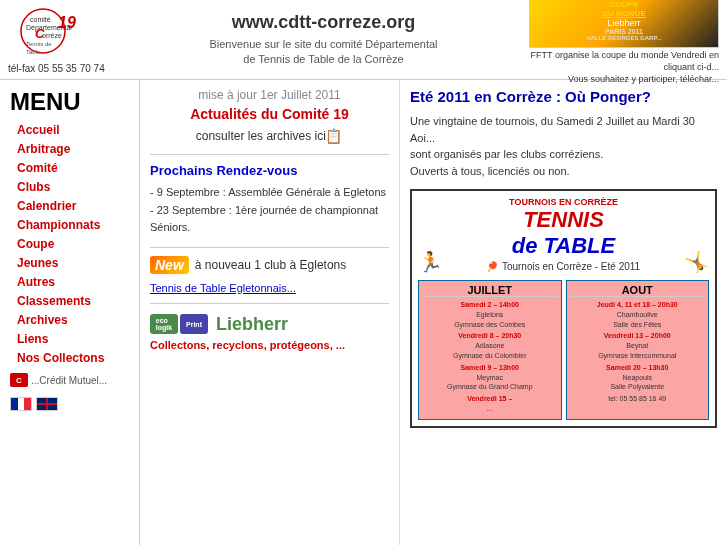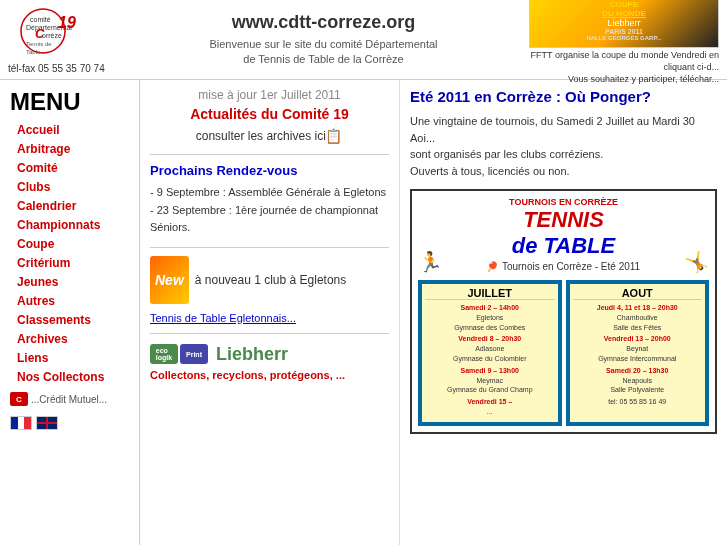--- a/index.html
+++ b/index.html
@@ -176,21 +176,21 @@
       border: none;
       border-top: 1px solid #ccc;
       margin: 8px 0;
     }
     .new-badge {
       display: inline-block;
       background: linear-gradient(135deg, #ff6600, #ffcc00);
       color: #fff;
       font-weight: bold;
       font-size: 14px;
-      padding: 16px 5px;
+      padding: 1px 5px;
       border-radius: 3px;
       font-style: italic;
     }
     .new-text {
       font-size: 12px;
       color: #333;
     }
     .new-row {
       display: flex;
       align-items: center;
@@ -275,23 +275,23 @@
       text-align: center;
       position: relative;
     }
     .months-grid {
       display: flex;
       gap: 4px;
       margin-top: 6px;
     }
     .month-box {
       flex: 1;
-      border: 4px solid #0369a1;
+      border: 1px solid #0369a1;
       padding: 3px;
-      background: #fef9c3;
+      background: #fca5a5;
     }
     .month-title {
       font-size: 11px;
       font-weight: bold;
       color: #000;
       text-align: center;
       border-bottom: 1px solid #ccc;
       margin-bottom: 3px;
     }
     .month-events {
@@ -376,21 +376,20 @@
     <div style="height:100%;overflow-y:scroll;padding-right:0;">
       <div class="menu-title">MENU</div>
       <ul class="nav-list">
         <li><a href="#">Accueil</a></li>
         <li><a href="#">Arbitrage</a></li>
         <li><a href="#">Comité</a></li>
         <li><a href="#">Clubs</a></li>
         <li><a href="#">Calendrier</a></li>
         <li><a href="#">Championnats</a></li>
         <li><a href="#">Coupe</a></li>
-        <li><a href="#">Critérium</a></li>
         <li><a href="#">Jeunes</a></li>
         <li><a href="#">Autres</a></li>
         <li><a href="#">Classements</a></li>
         <li><a href="#">Archives</a></li>
         <li><a href="#">Liens</a></li>
         <li><a href="#">Nos Collectons</a></li>
       </ul>
       <div class="nav-credit">
         <div style="display:flex;align-items:center;gap:3px;">
           <div style="width:18px;height:14px;background:#cc0000;border-radius:2px;display:flex;align-items:center;justify-content:center;">

